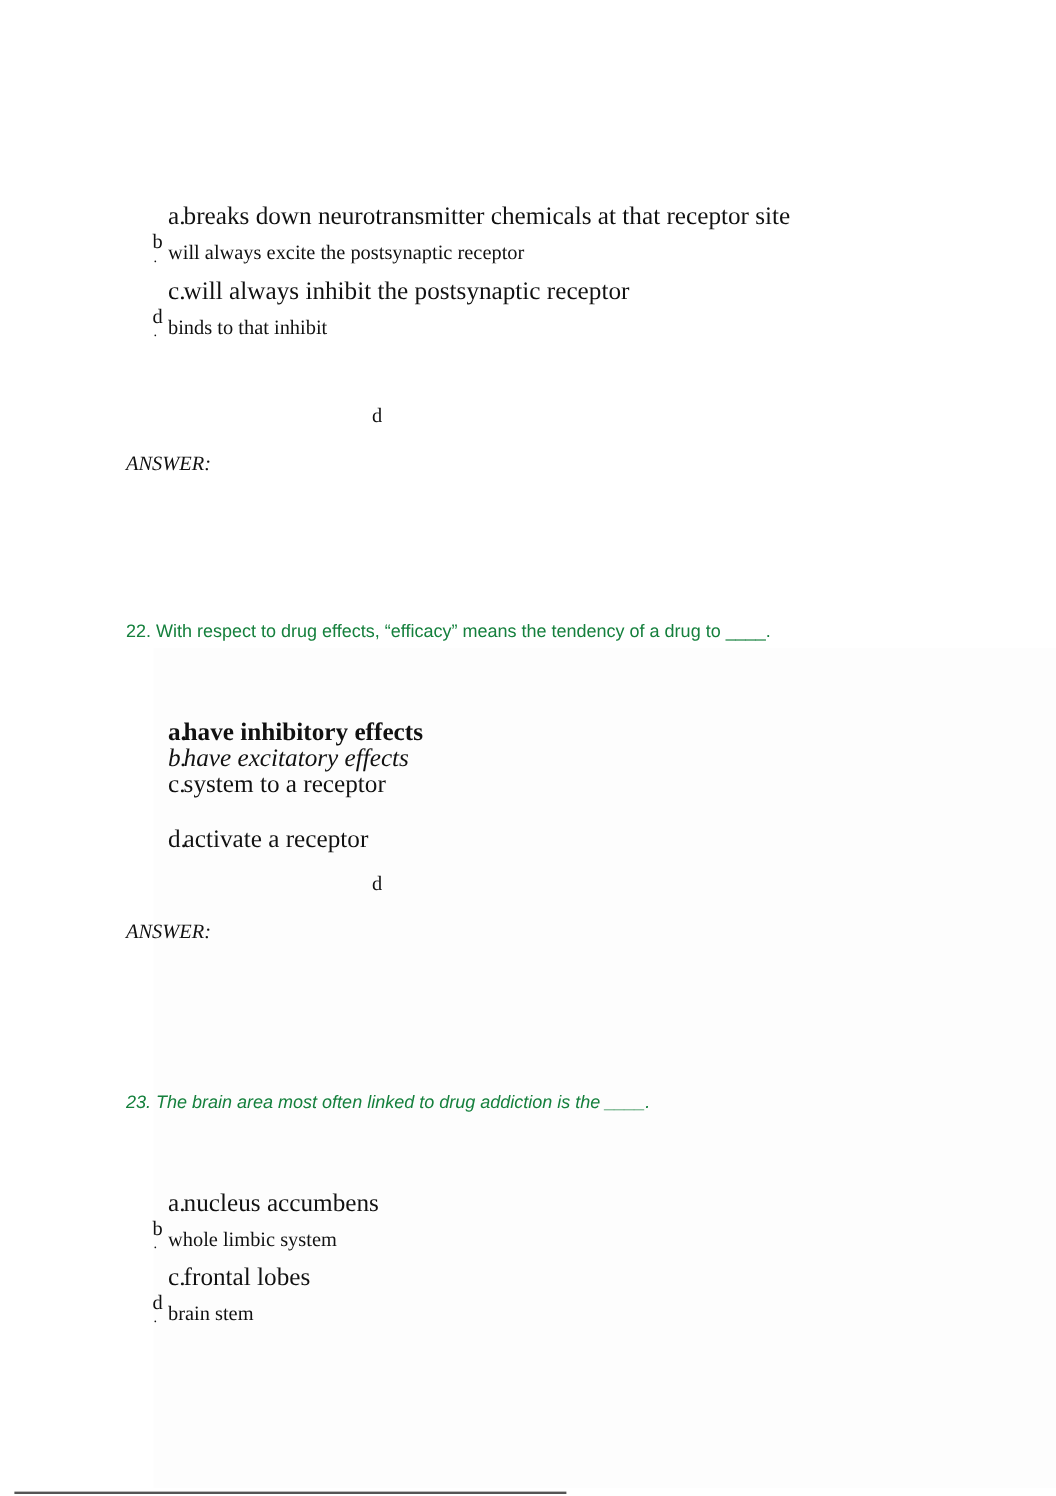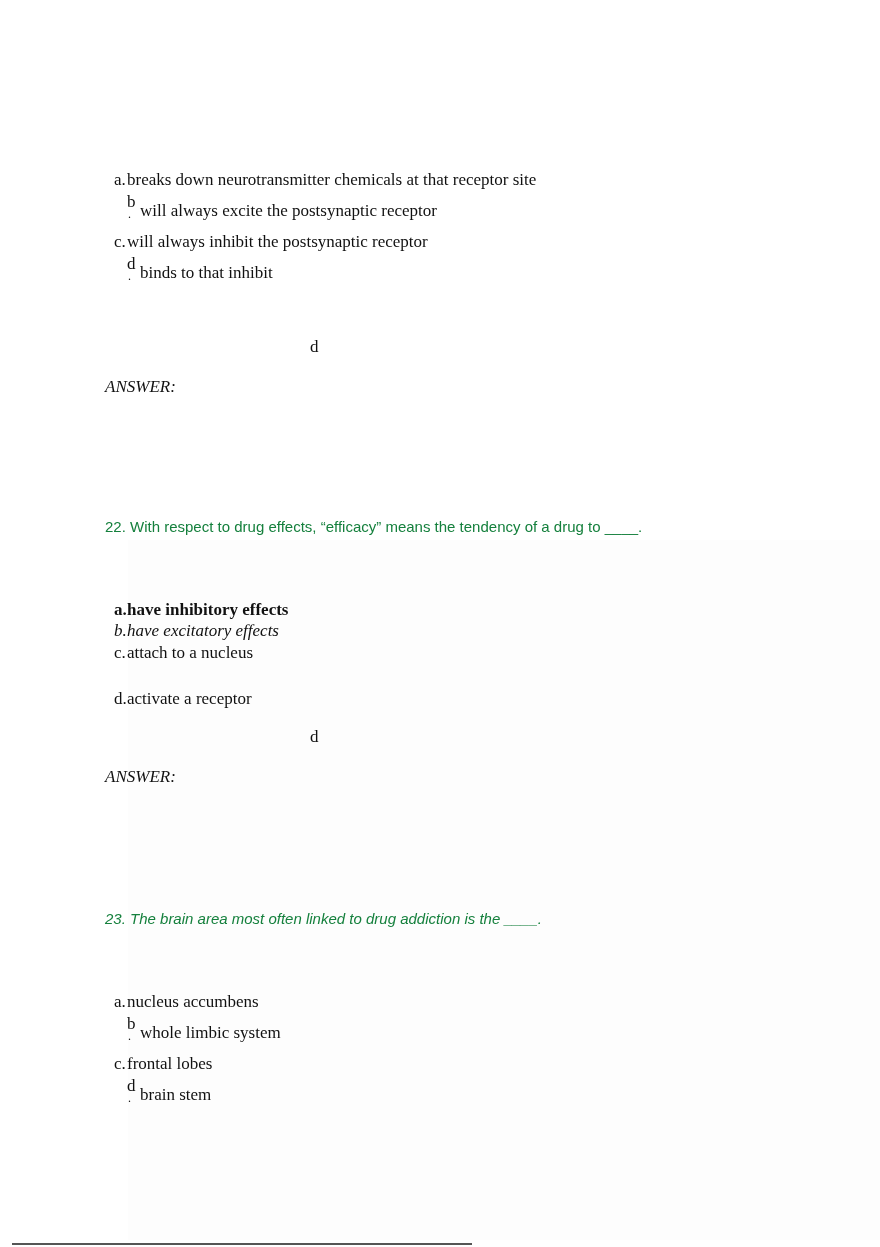--- a/index.html
+++ b/index.html
@@ -18,22 +18,22 @@
     .page-shade {
       position: absolute;
       left: 128px;
       top: 540px;
       width: 752px;
       height: 700px;
       background: #fdfdfd;
     }
     .opt {
       position: absolute;
-      left: 114px;
-      font-size: 17px;
+      left: 140px;
+      font-size: 21px;
       line-height: 20px;
       white-space: nowrap;
     }
     .opt .letter {
       display: inline-block;
       width: 13px;
     }
     .opt-wrapped {
       position: absolute;
       left: 127px;
@@ -120,21 +120,21 @@
 
 <div>
   <div class="question" style="top:518px;">22. With respect to drug effects, “efficacy” means the tendency of a drug to ____.</div>
   <div class="opt" style="top:600px;font-weight:bold;">
     <span class="letter">a.</span><span>have inhibitory effects</span>
   </div>
   <div class="opt" style="top:621px;font-style:italic;">
     <span class="letter">b.</span><span>have excitatory effects</span>
   </div>
   <div class="opt" style="top:643px;">
-    <span class="letter">c.</span><span>attach to a nucleus</span>
+    <span class="letter">c.</span><span>system to a receptor</span>
   </div>
   <div class="opt" style="top:665px;margin-top:24px;">
     <span class="letter">d.</span><span>activate a receptor</span>
   </div>
   <div class="answer-label" style="top:727px;">ANSWER:</div>
   <div class="answer-value" style="top:727px;">d</div>
 </div>
 
 <div>
   <div class="question" style="top:910px;font-style:italic;">23. The brain area most often linked to drug addiction is the ____.</div>

